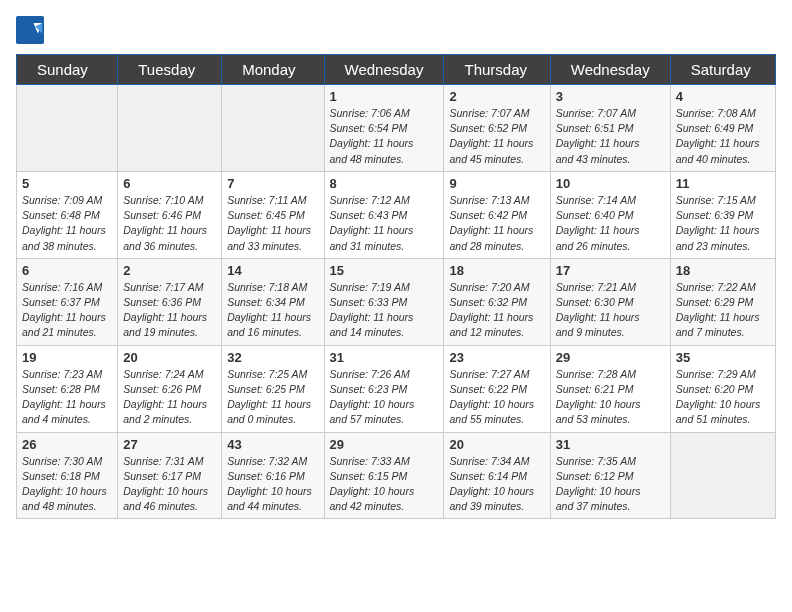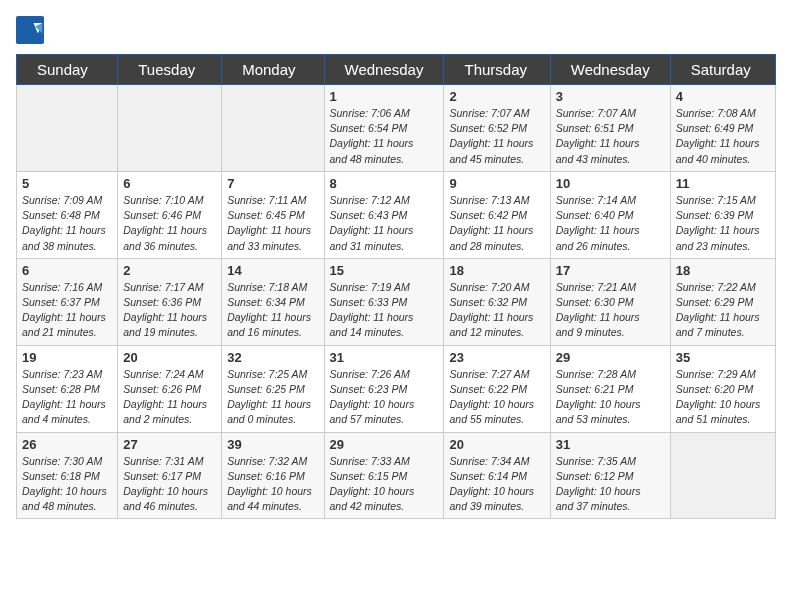--- a/index.html
+++ b/index.html
@@ -218,21 +218,21 @@
       <tr>
         <td>
           <span class="day-num">26</span>
           <div class="day-cell-content">Sunrise: 7:30 AM<br>Sunset: 6:18 PM<br>Daylight: 10 hours<br>and 48 minutes.</div>
         </td>
         <td>
           <span class="day-num">27</span>
           <div class="day-cell-content">Sunrise: 7:31 AM<br>Sunset: 6:17 PM<br>Daylight: 10 hours<br>and 46 minutes.</div>
         </td>
         <td>
-          <span class="day-num">39</span>
+          <span class="day-num">43</span>
           <div class="day-cell-content">Sunrise: 7:32 AM<br>Sunset: 6:16 PM<br>Daylight: 10 hours<br>and 44 minutes.</div>
         </td>
         <td>
           <span class="day-num">29</span>
           <div class="day-cell-content">Sunrise: 7:33 AM<br>Sunset: 6:15 PM<br>Daylight: 10 hours<br>and 42 minutes.</div>
         </td>
         <td>
           <span class="day-num">20</span>
           <div class="day-cell-content">Sunrise: 7:34 AM<br>Sunset: 6:14 PM<br>Daylight: 10 hours<br>and 39 minutes.</div>
         </td>

